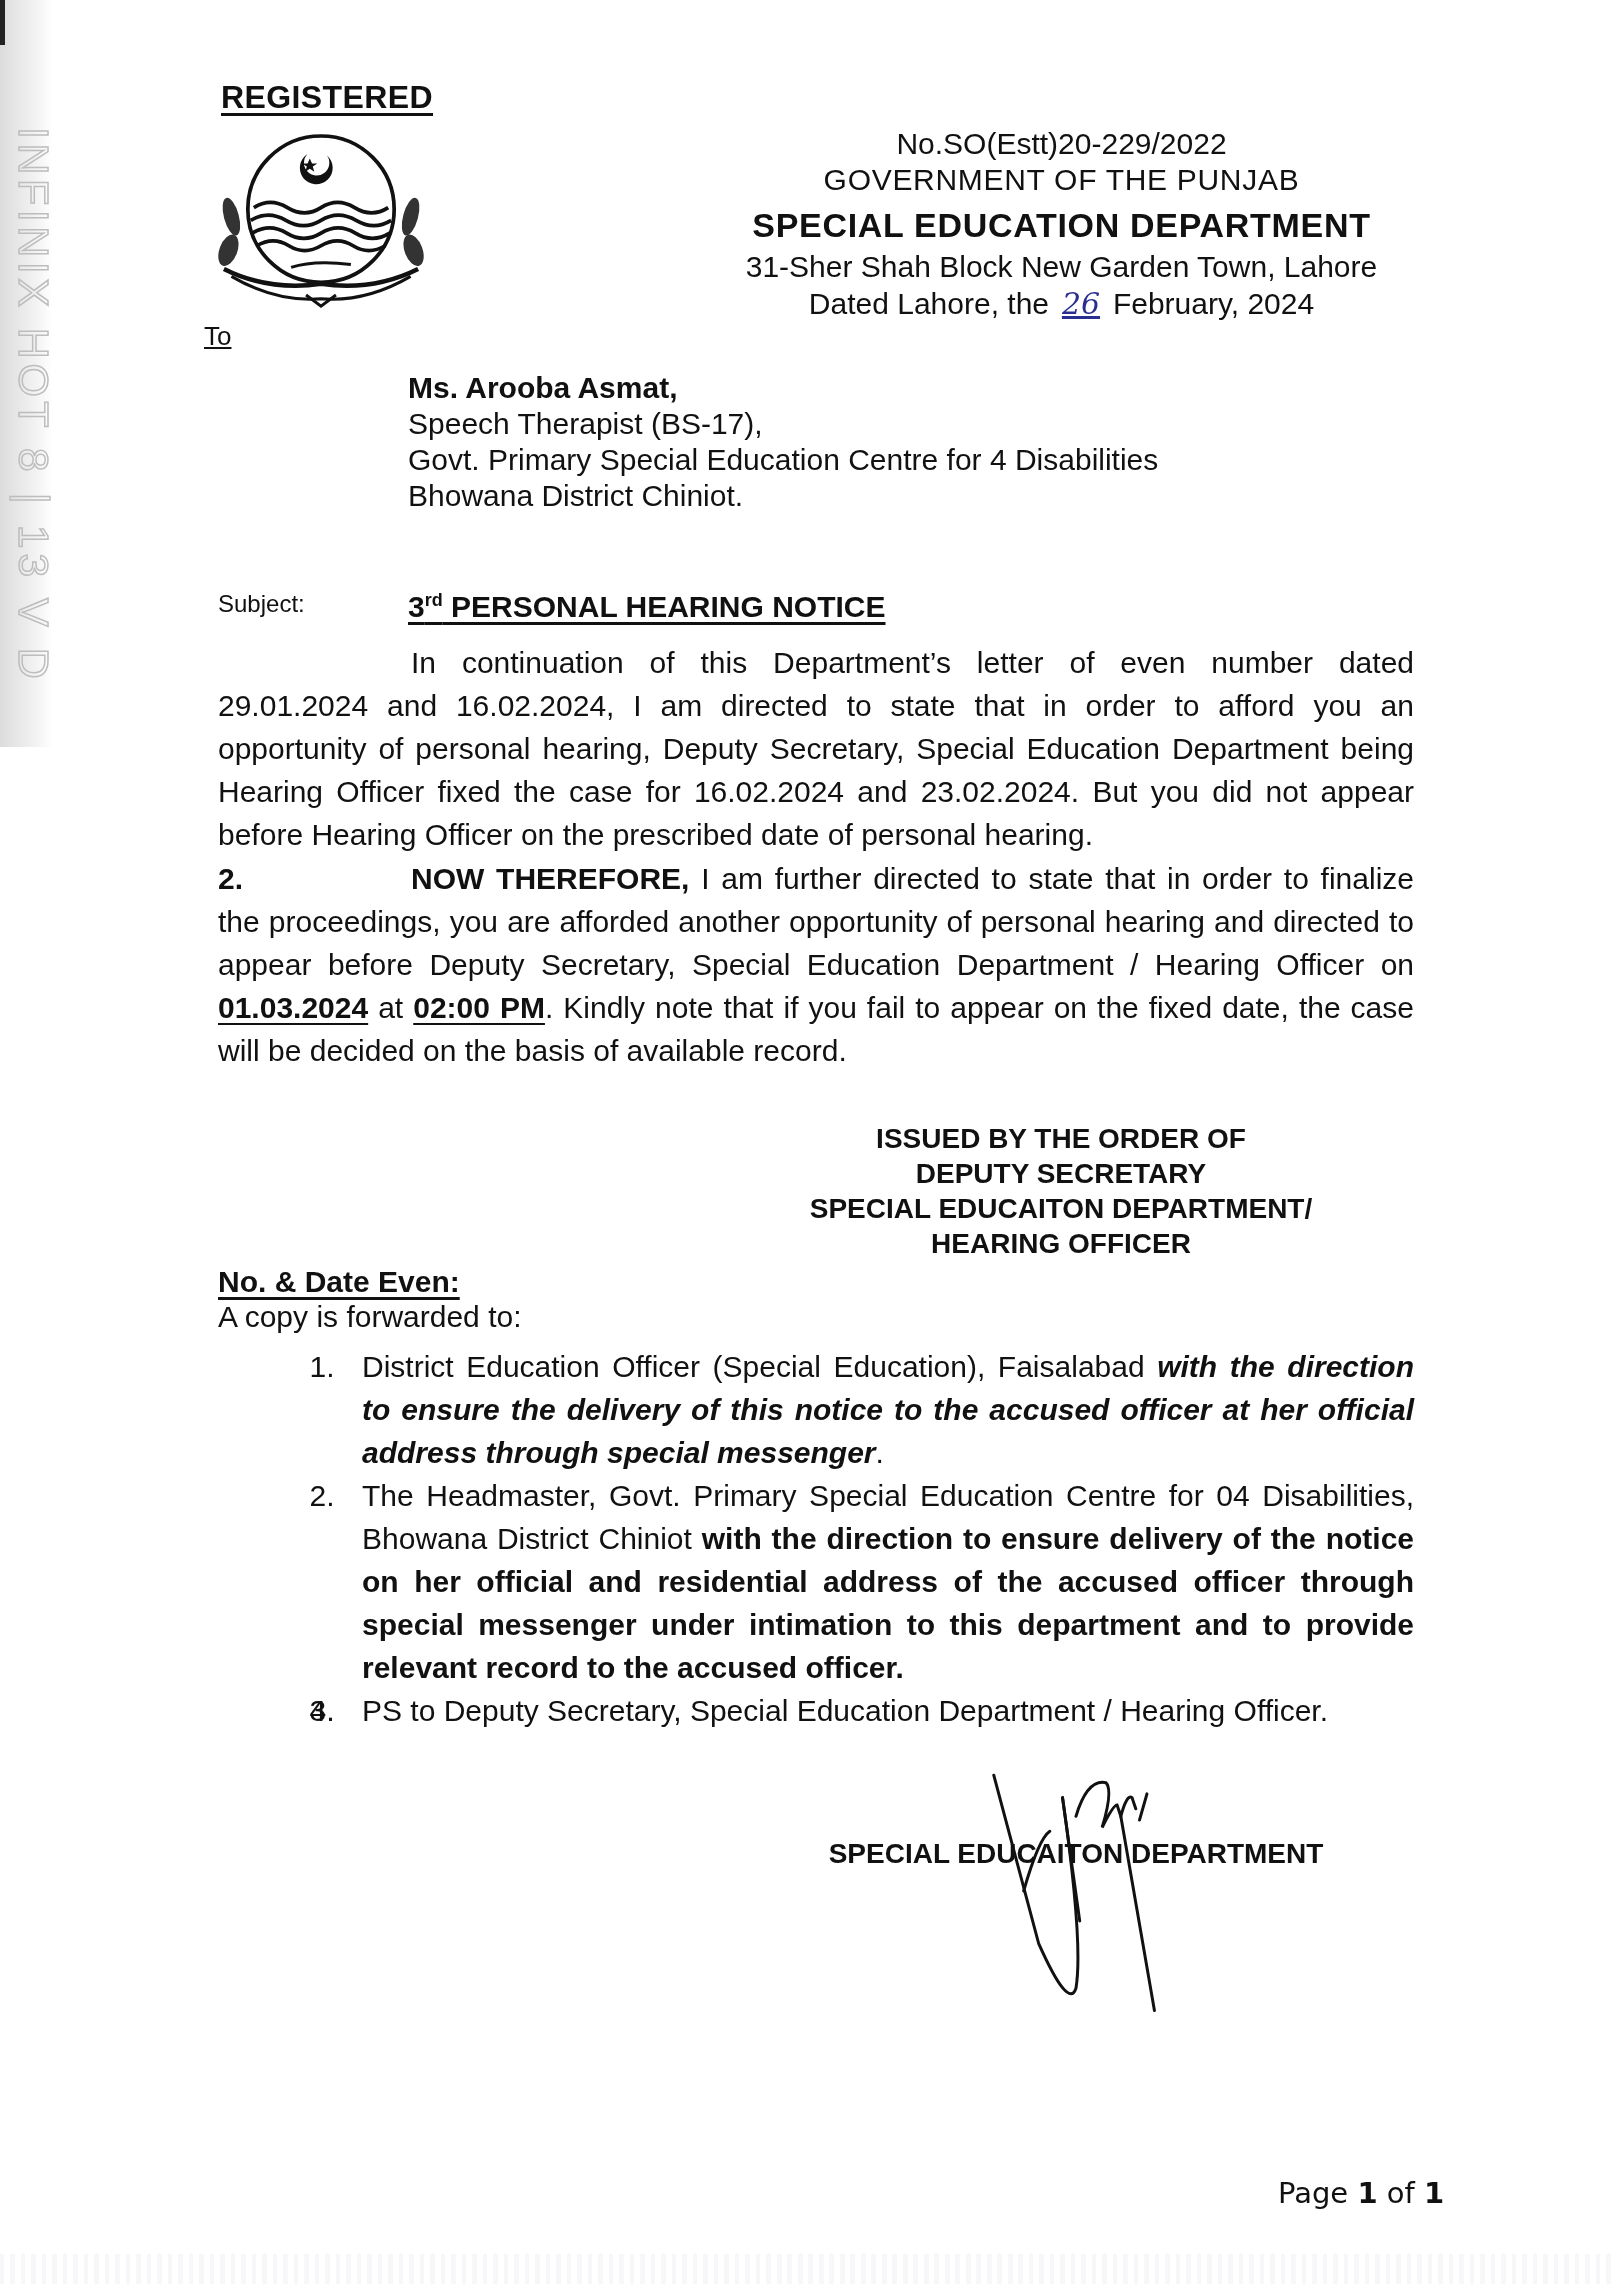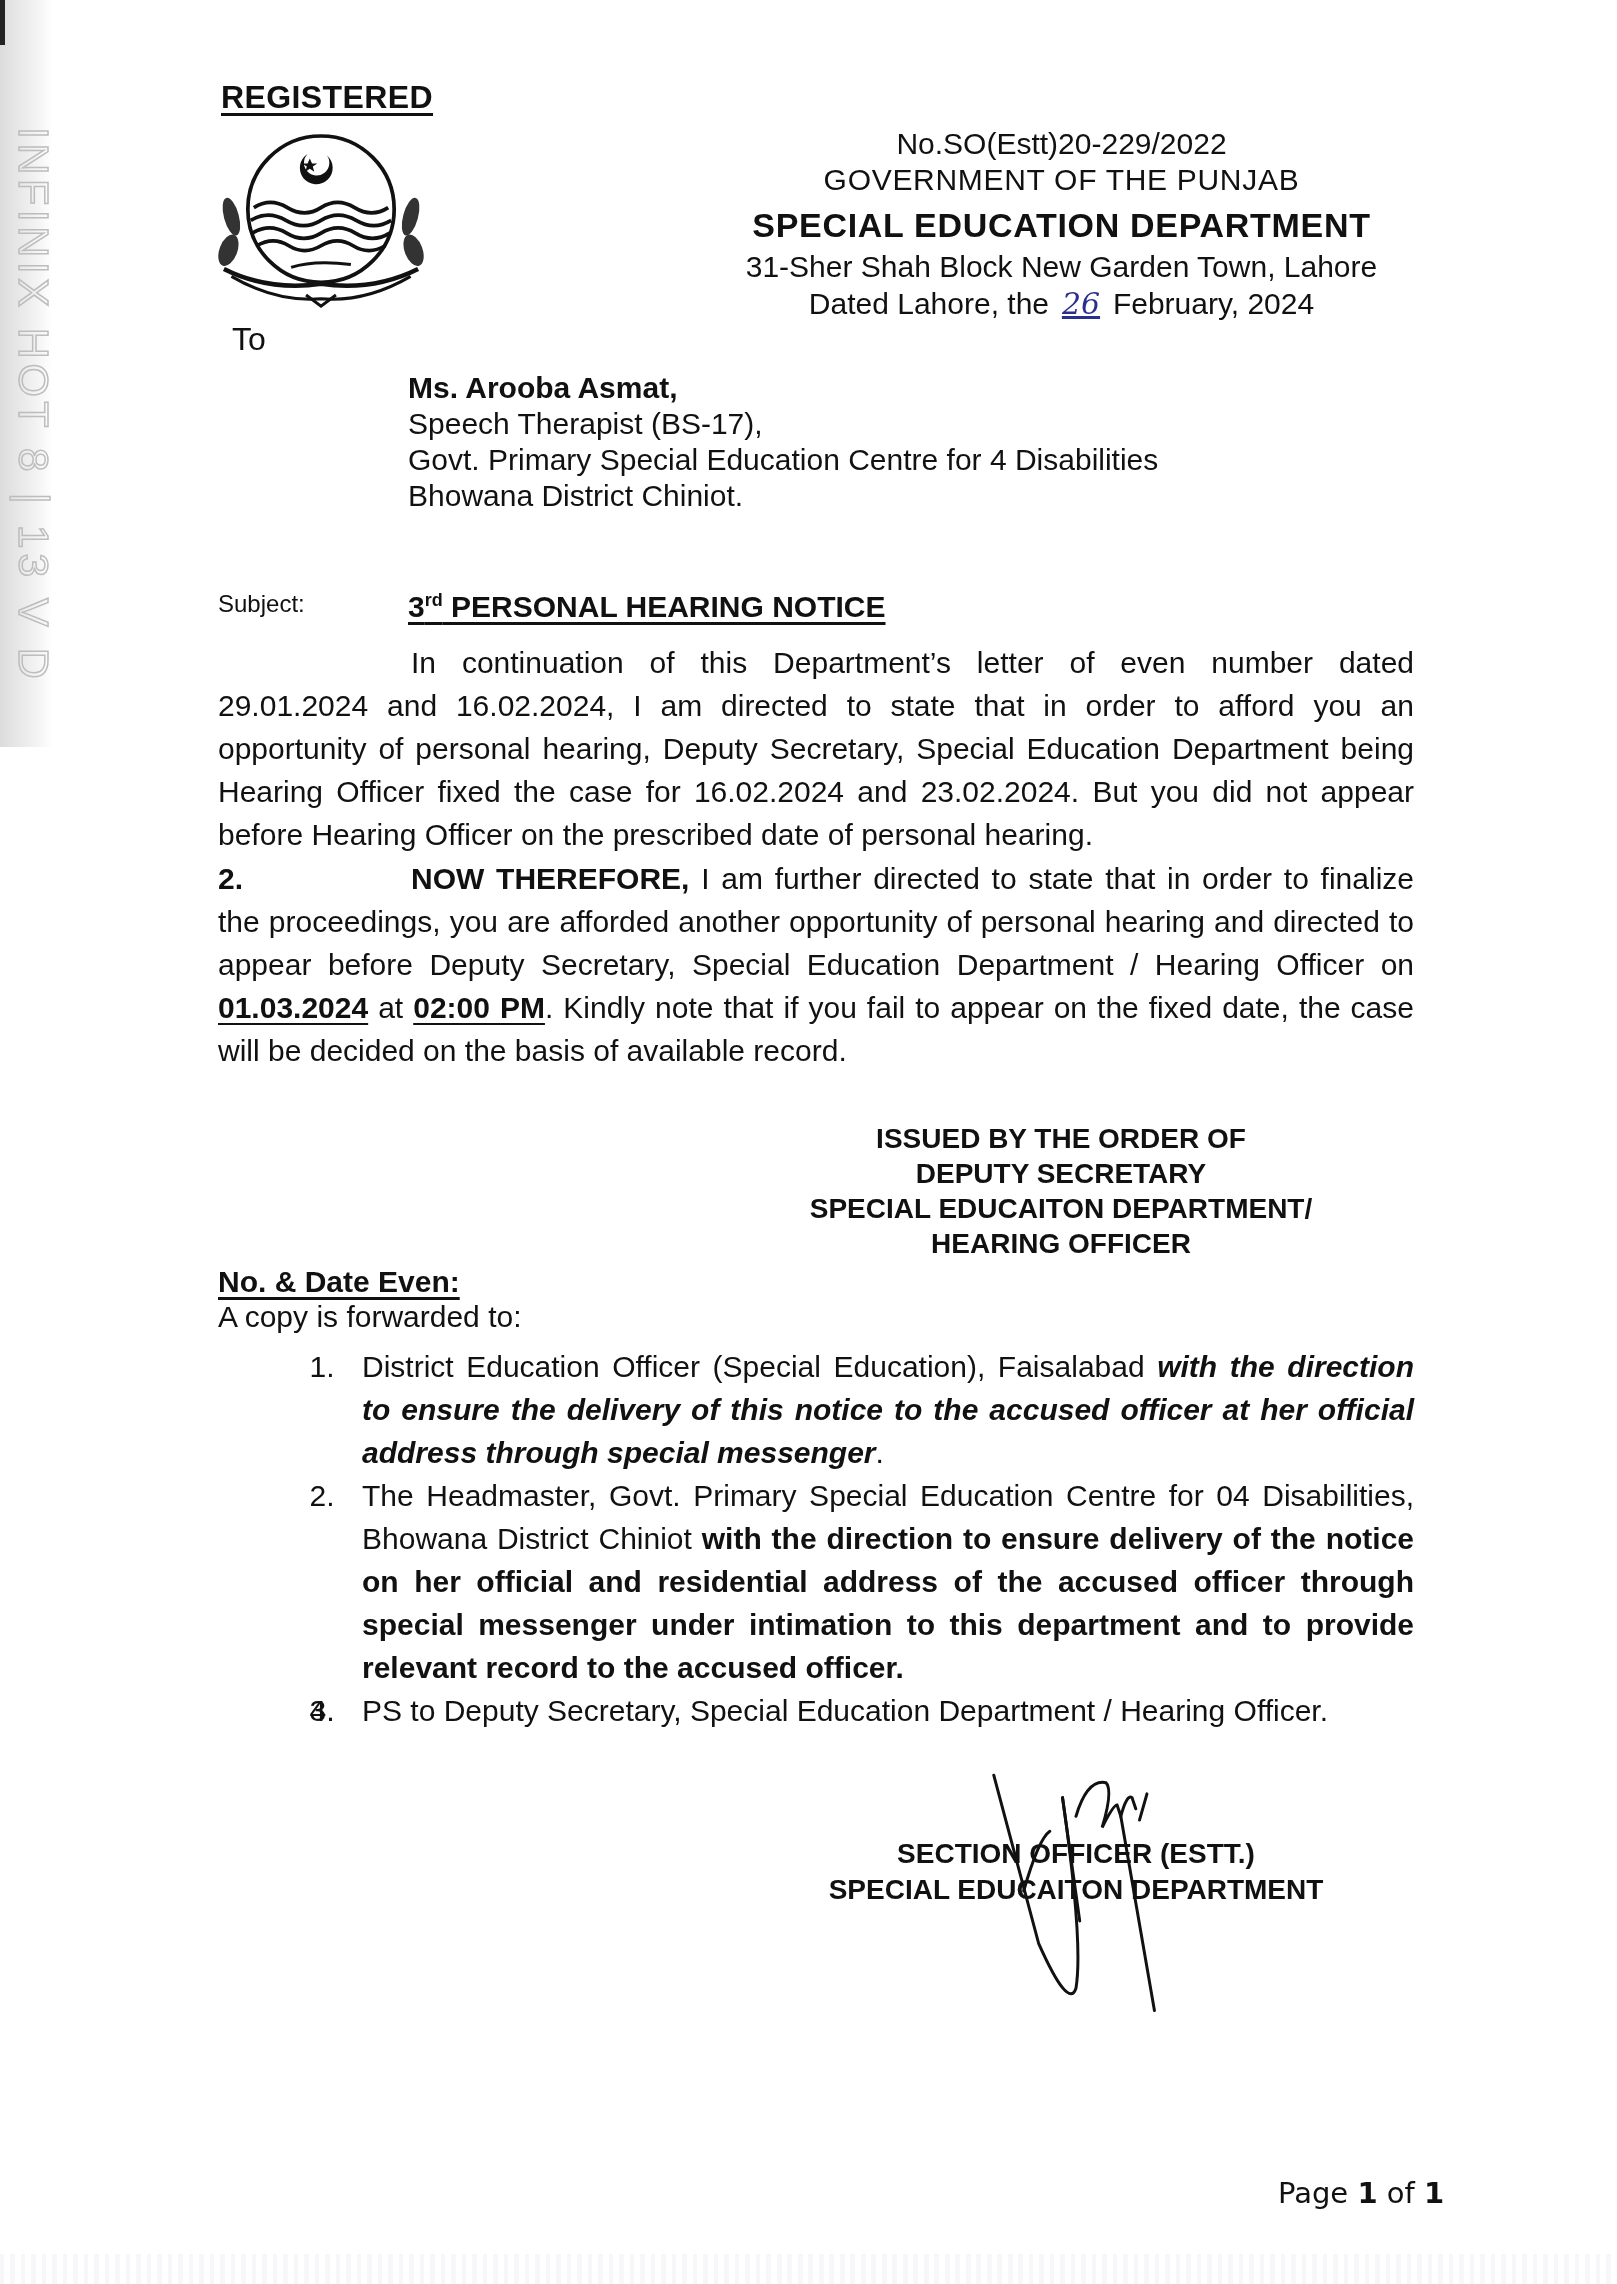--- a/index.html
+++ b/index.html
@@ -19,21 +19,21 @@
     color:transparent; -webkit-text-stroke:1.5px #bdbdbd; font-weight:300;
   }
   .bottom-noise {
     position:absolute; left:0; bottom:0; width:100%; height:30px;
     background:repeating-linear-gradient(90deg,#f4f4f8 0 4.5px,#fff 4.5px 10.5px);
     opacity:.7;
   }
   .abs { position:absolute; white-space:nowrap; }
   .registered { left:221px; top:79px; font-size:32px; font-weight:bold; text-decoration:underline; text-underline-offset:4.5px; letter-spacing:0.4px; }
   .emblem { left:209px; top:127px; width:224px; height:183px; }
-  .to-label { left:232px; top:321px; font-size:32px; }
+  .to-label { left:204px; top:321px; font-size:26px;text-decoration:underline; }
   .hdr { left:703px; width:717px; text-align:center; }
   .hdr-ref { top:127px; font-size:30px; }
   .hdr-gov { top:163px; font-size:30px; font-weight:normal; letter-spacing:0.7px; }
   .hdr-dept { top:206px; font-size:34px; font-weight:bold; letter-spacing:0.7px; }
   .hdr-addr { top:250px; font-size:30px; }
   .hdr-date { top:286px; font-size:30px; }
   .hand-date { color:#2a2f8f; font-family:"DejaVu Serif", serif; font-style:italic; text-decoration:underline; padding:0 4.5px; }
 
   .addr { left:408px; font-size:30px; }
   .addr-name { top:371px; font-weight:bold; }
@@ -144,21 +144,20 @@
   </li>
   <li class="cc-item">
     <span class="cc-num">3.</span>
   </li>
   <li class="cc-item">
     <span class="cc-num">4.</span><span>PS to Deputy Secretary, Special Education Department / Hearing Officer.</span>
   </li>
 </ol>
 
 <div class="abs sig-block">
-  <div>SECTION OFFICER (ESTT.)</div>
   <div>SPECIAL EDUCAITON DEPARTMENT</div>
 </div>
 <svg class="signature" viewBox="0 0 480 360">
   <g fill="none" stroke="#111" stroke-width="4" stroke-linecap="round">
     <path d="M140 15 L200 240 Q240 330 250 300 Q260 240 232 45"></path>
     <path d="M232 45 L255 210"></path>
     <path d="M180 170 Q200 100 215 90"></path>
     <path d="M250 70 Q265 20 290 25 Q300 35 285 85 Q300 55 305 55 L310 70 Q318 40 325 45 L330 60"></path>
     <path d="M310 70 L355 330"></path>
     <path d="M345 40 L335 75"></path>

